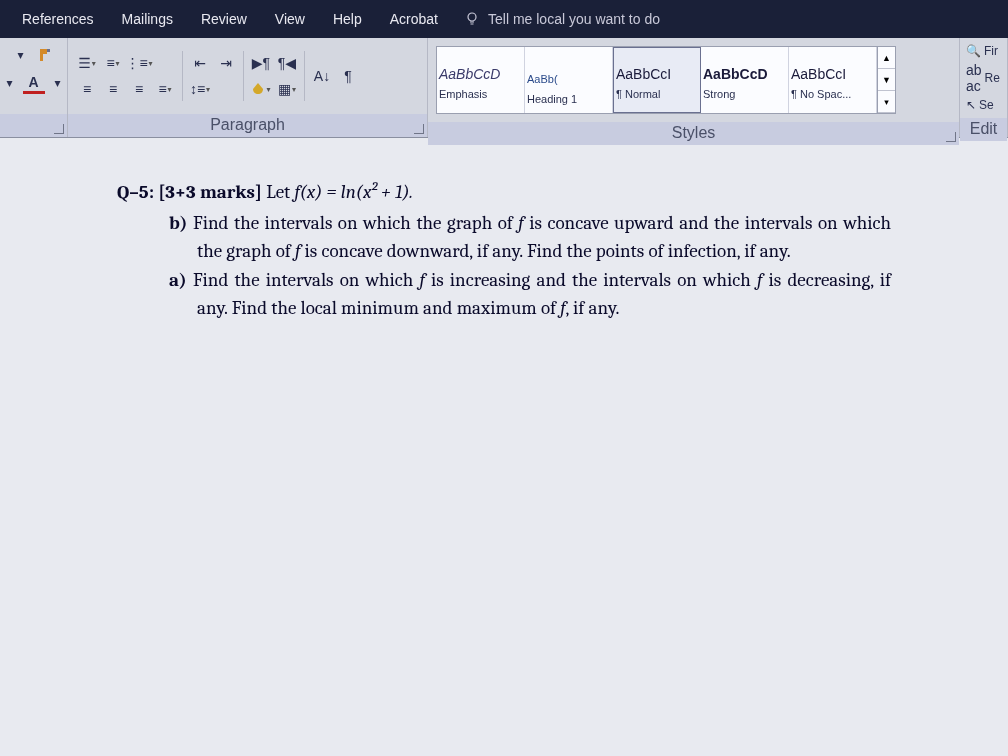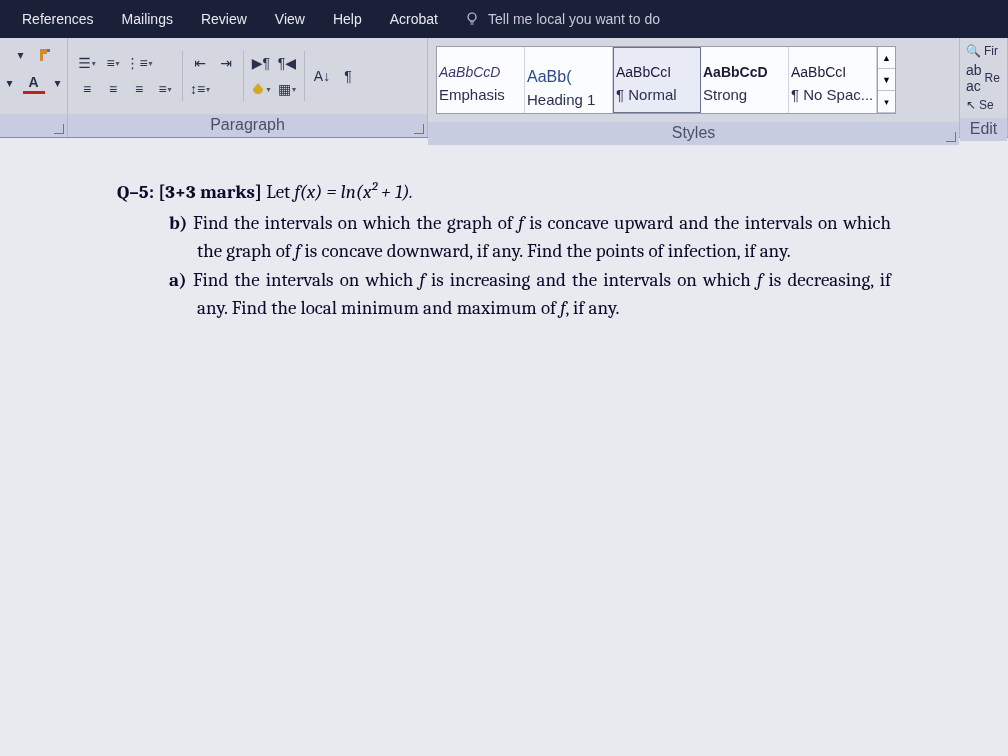--- a/index.html
+++ b/index.html
@@ -123,23 +123,23 @@
 }
 .style-item.selected { border: 1px solid #6a7090; background: #e8ebf5; }
 .style-preview {
   font-size: 14px;
   color: #1a1a3a;
   height: 28px;
   display: flex;
   align-items: center;
 }
 .style-preview.italic { font-style: italic; color: #3a3a6a; }
-.style-preview.h1 { font-size: 16px; font-weight: 500; color: #2a4a8a; margin-top: 10px; }
+.style-preview.h1 { font-size: 11px; font-weight: 500; color: #2a4a8a; margin-top: 10px; }
 .style-name {
-  font-size: 15px;
+  font-size: 11px;
   color: #2a3050;
   white-space: nowrap;
   overflow: hidden;
 }
 .gallery-scroll {
   width: 18px;
   display: flex;
   flex-direction: column;
   border-left: 1px solid #9a9fb0;
 }

